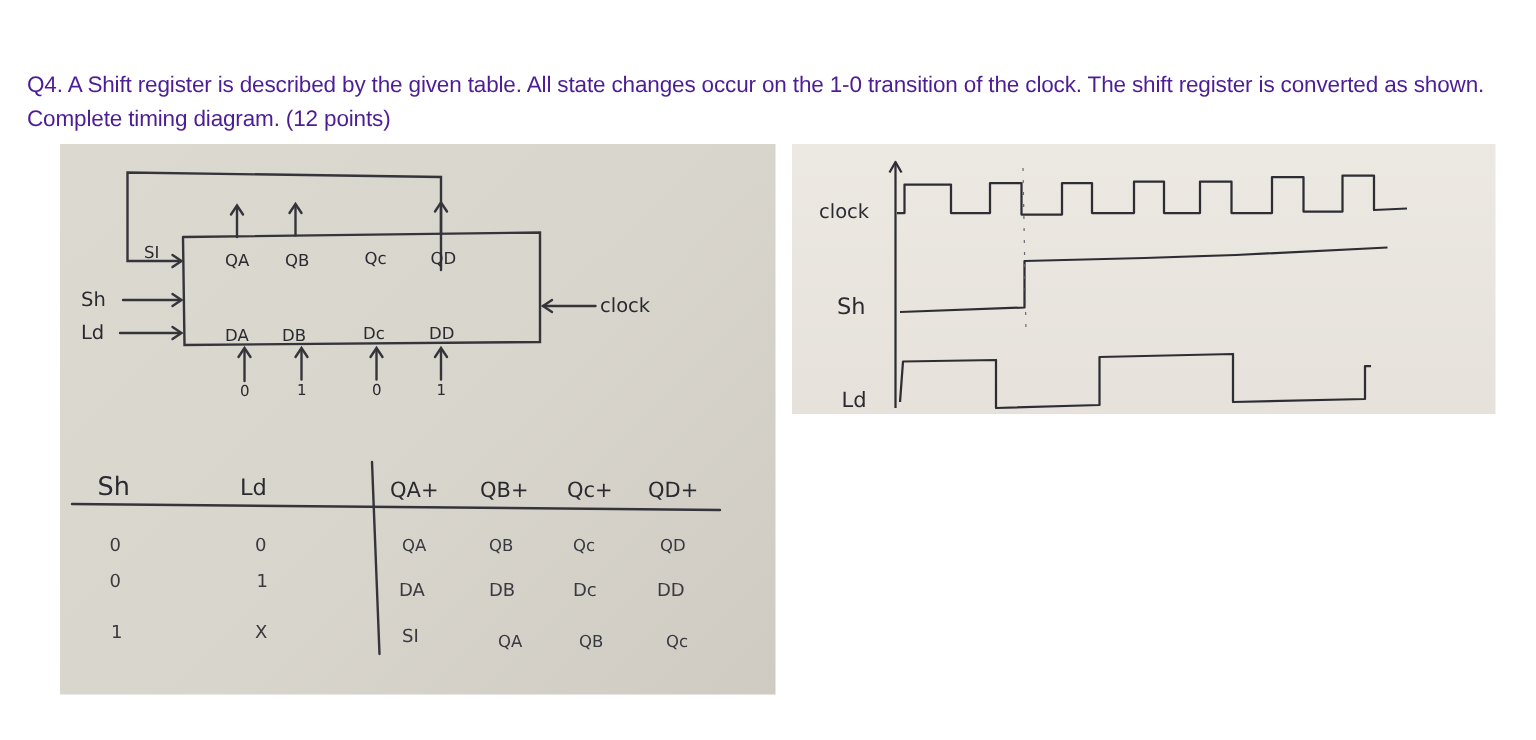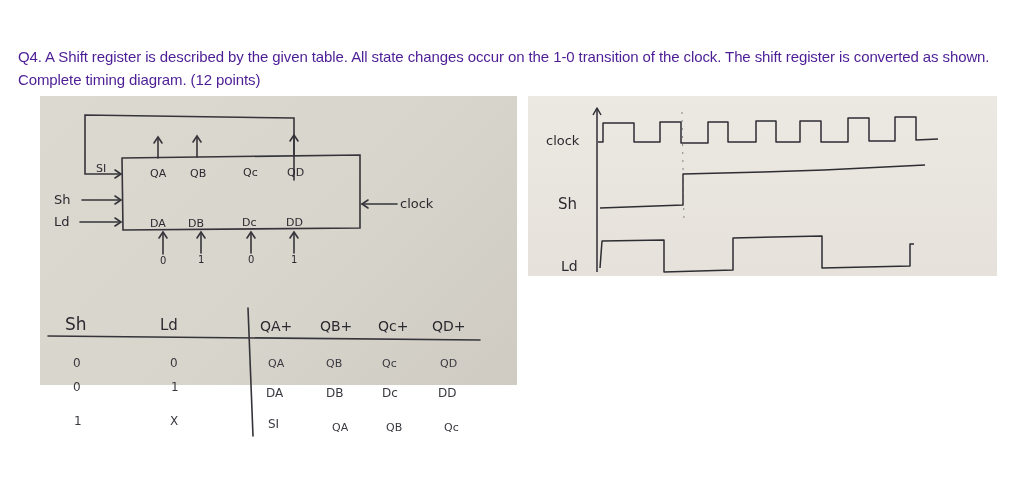--- a/index.html
+++ b/index.html
@@ -1,19 +1,19 @@
 <!DOCTYPE html>
 <html><head>
   <meta charset="utf-8">
   <style>
     html, body { margin: 0; padding: 0; background: #ffffff; }
     body { width: 1024px; height: 493px; position: relative; overflow: hidden; font-family: "Liberation Sans", sans-serif; }
     .question { position: absolute; left: 18px; top: 5px; width: 990px; font-size: 15px; line-height: 23px; color: #4c1d95; letter-spacing: -0.1px; margin-top: 40px; }
     .photo { position: absolute; background: #dedad2; padding-left: 16px; }
-    .photo-left { left: 40px; top: 96px; width: 461px; height: 289px; background: linear-gradient(135deg, #dcd9d1 0%, #d8d5cc 55%, #cfcbc2 100%); text-align: center; }
+    .photo-left { left: 40px; top: 96px; width: 461px; height: 367px; background: linear-gradient(135deg, #dcd9d1 0%, #d8d5cc 55%, #cfcbc2 100%); text-align: center; }
     .photo-right { left: 528px; top: 96px; width: 453px; height: 180px; background: linear-gradient(180deg, #ece8e2 0%, #e6e2db 100%); }
     svg { position: absolute; left: 0; top: 0; overflow: visible; }
     .hw { font-family: "DejaVu Sans", sans-serif; fill: #2b2a30; }
     .hwl { font-family: "DejaVu Sans", sans-serif; fill: #3a3940; }
   </style>
 </head>
 <body>
 
 <div class="question">Q4. A Shift register is described by the given table. All state changes occur on the 1-0 transition of the clock. The shift register is converted as shown. Complete timing diagram. (12 points)</div>
 

